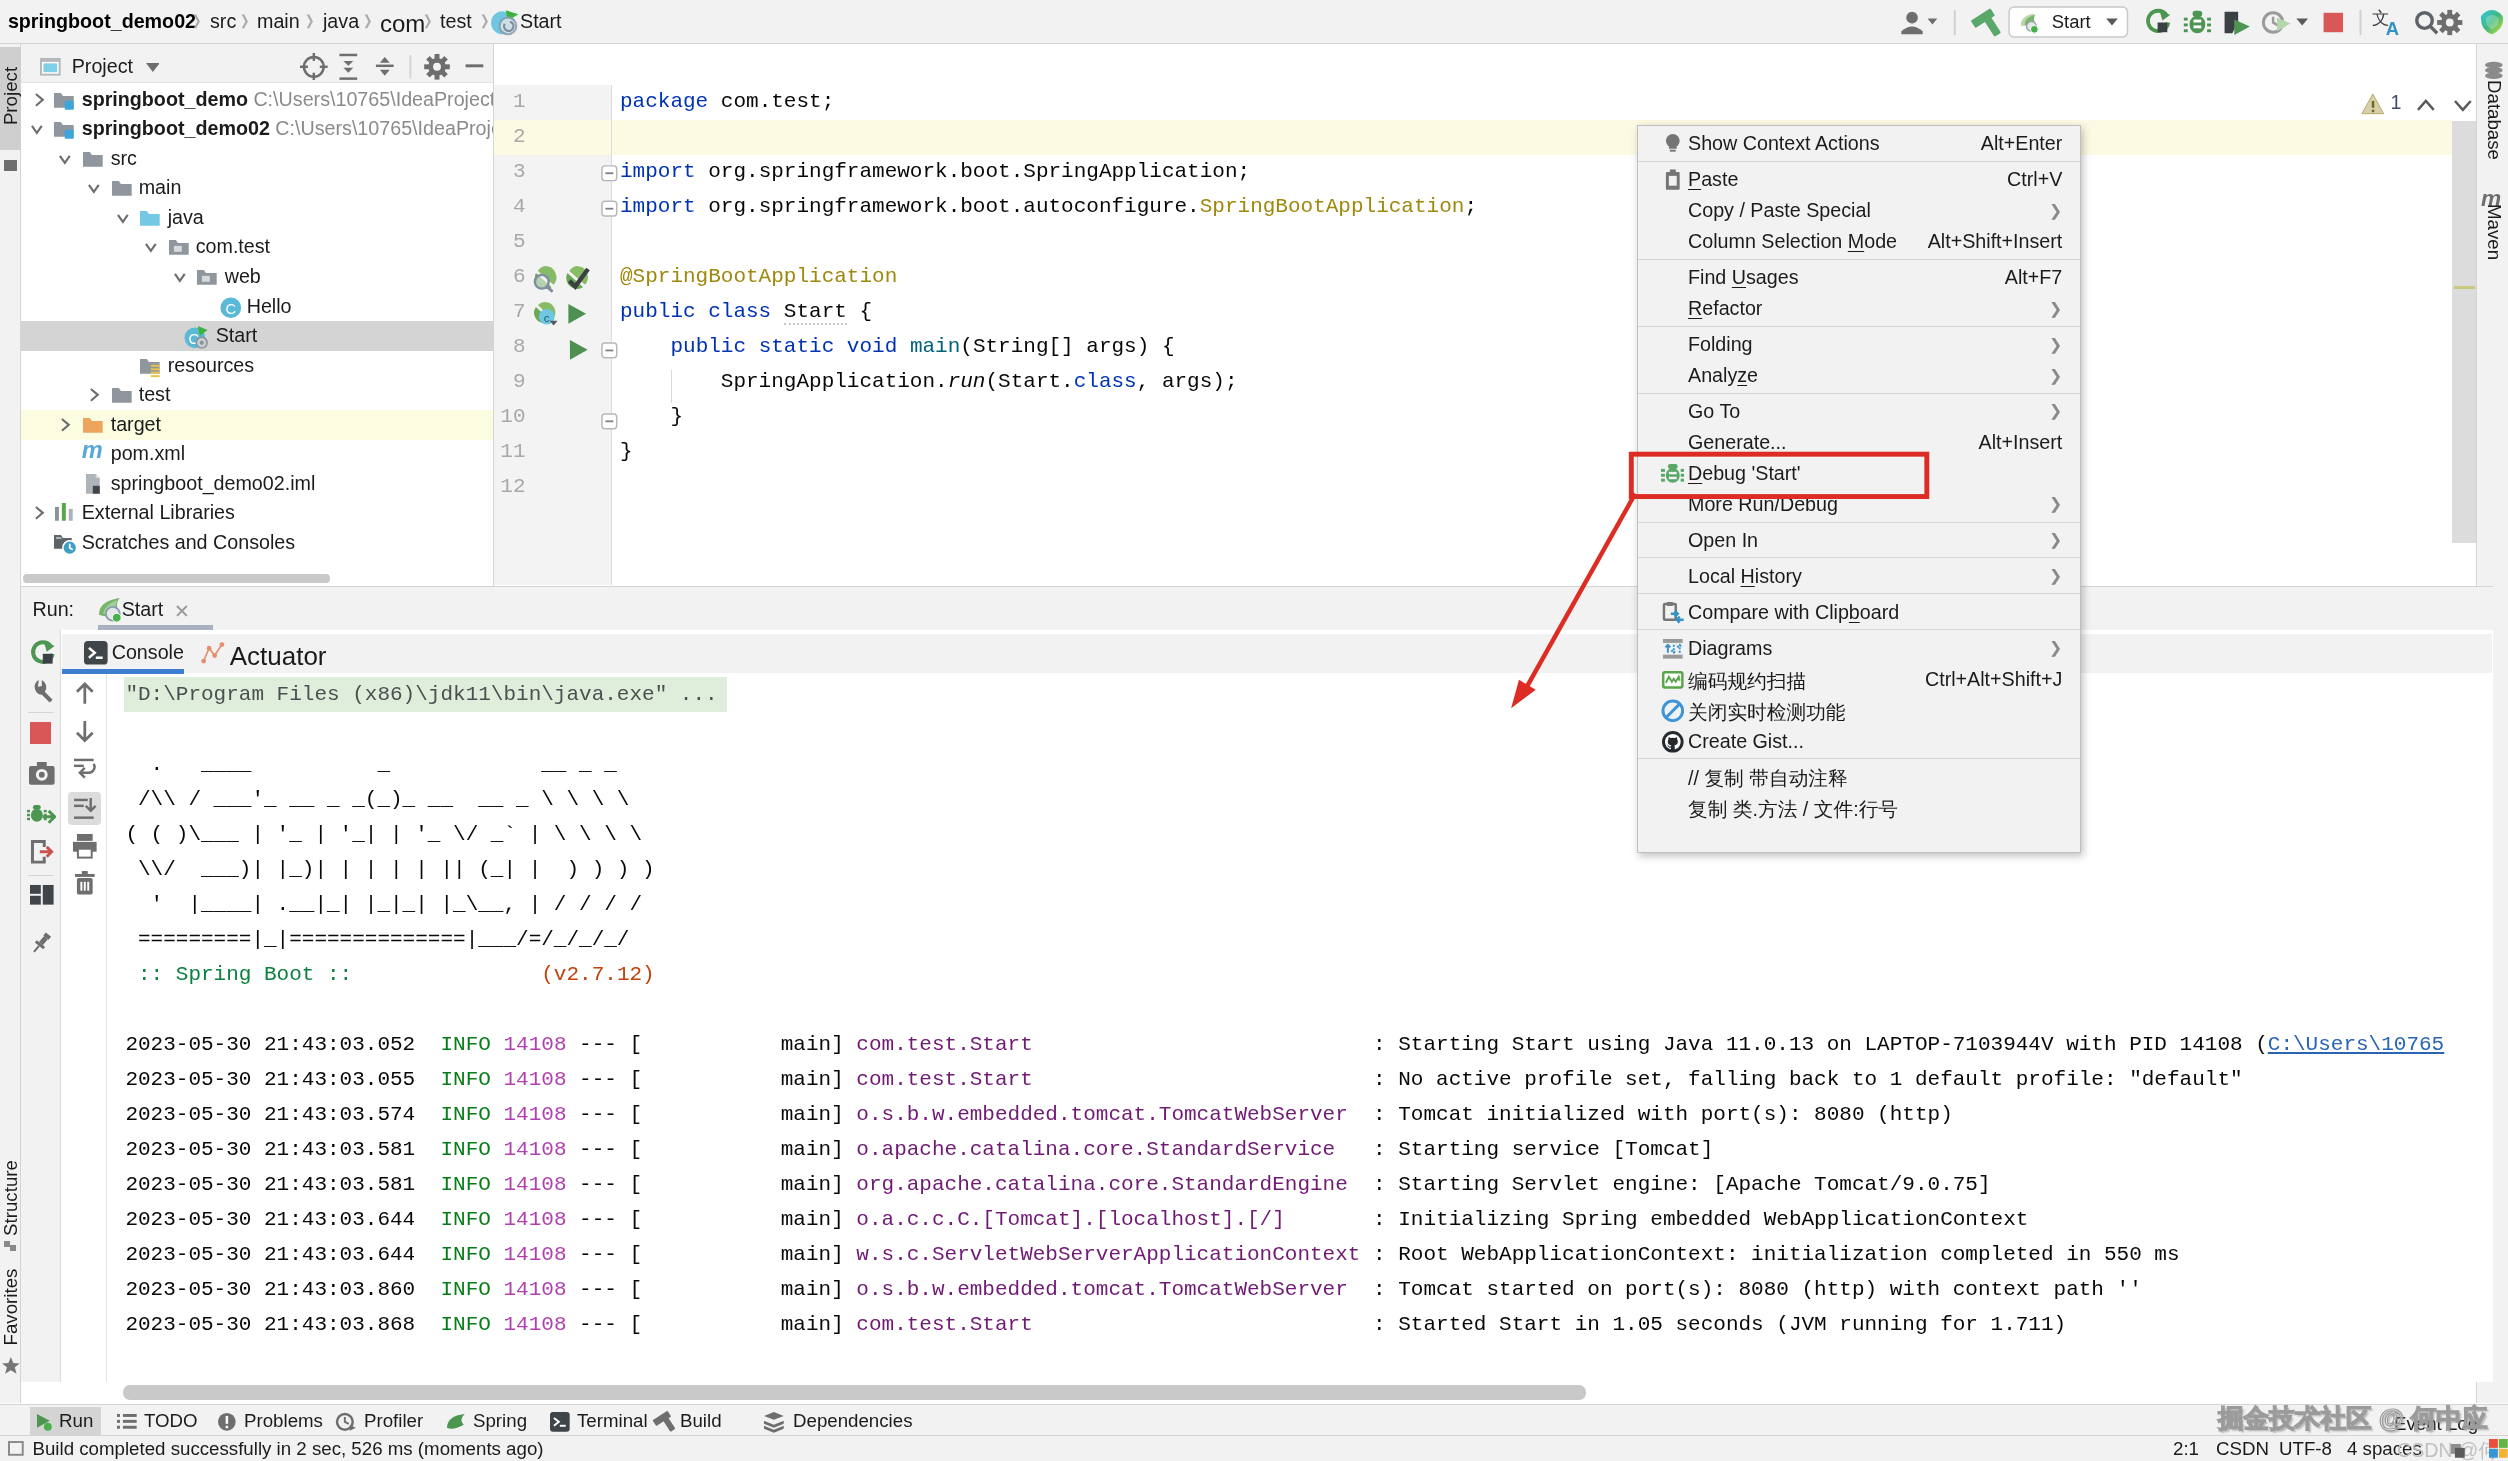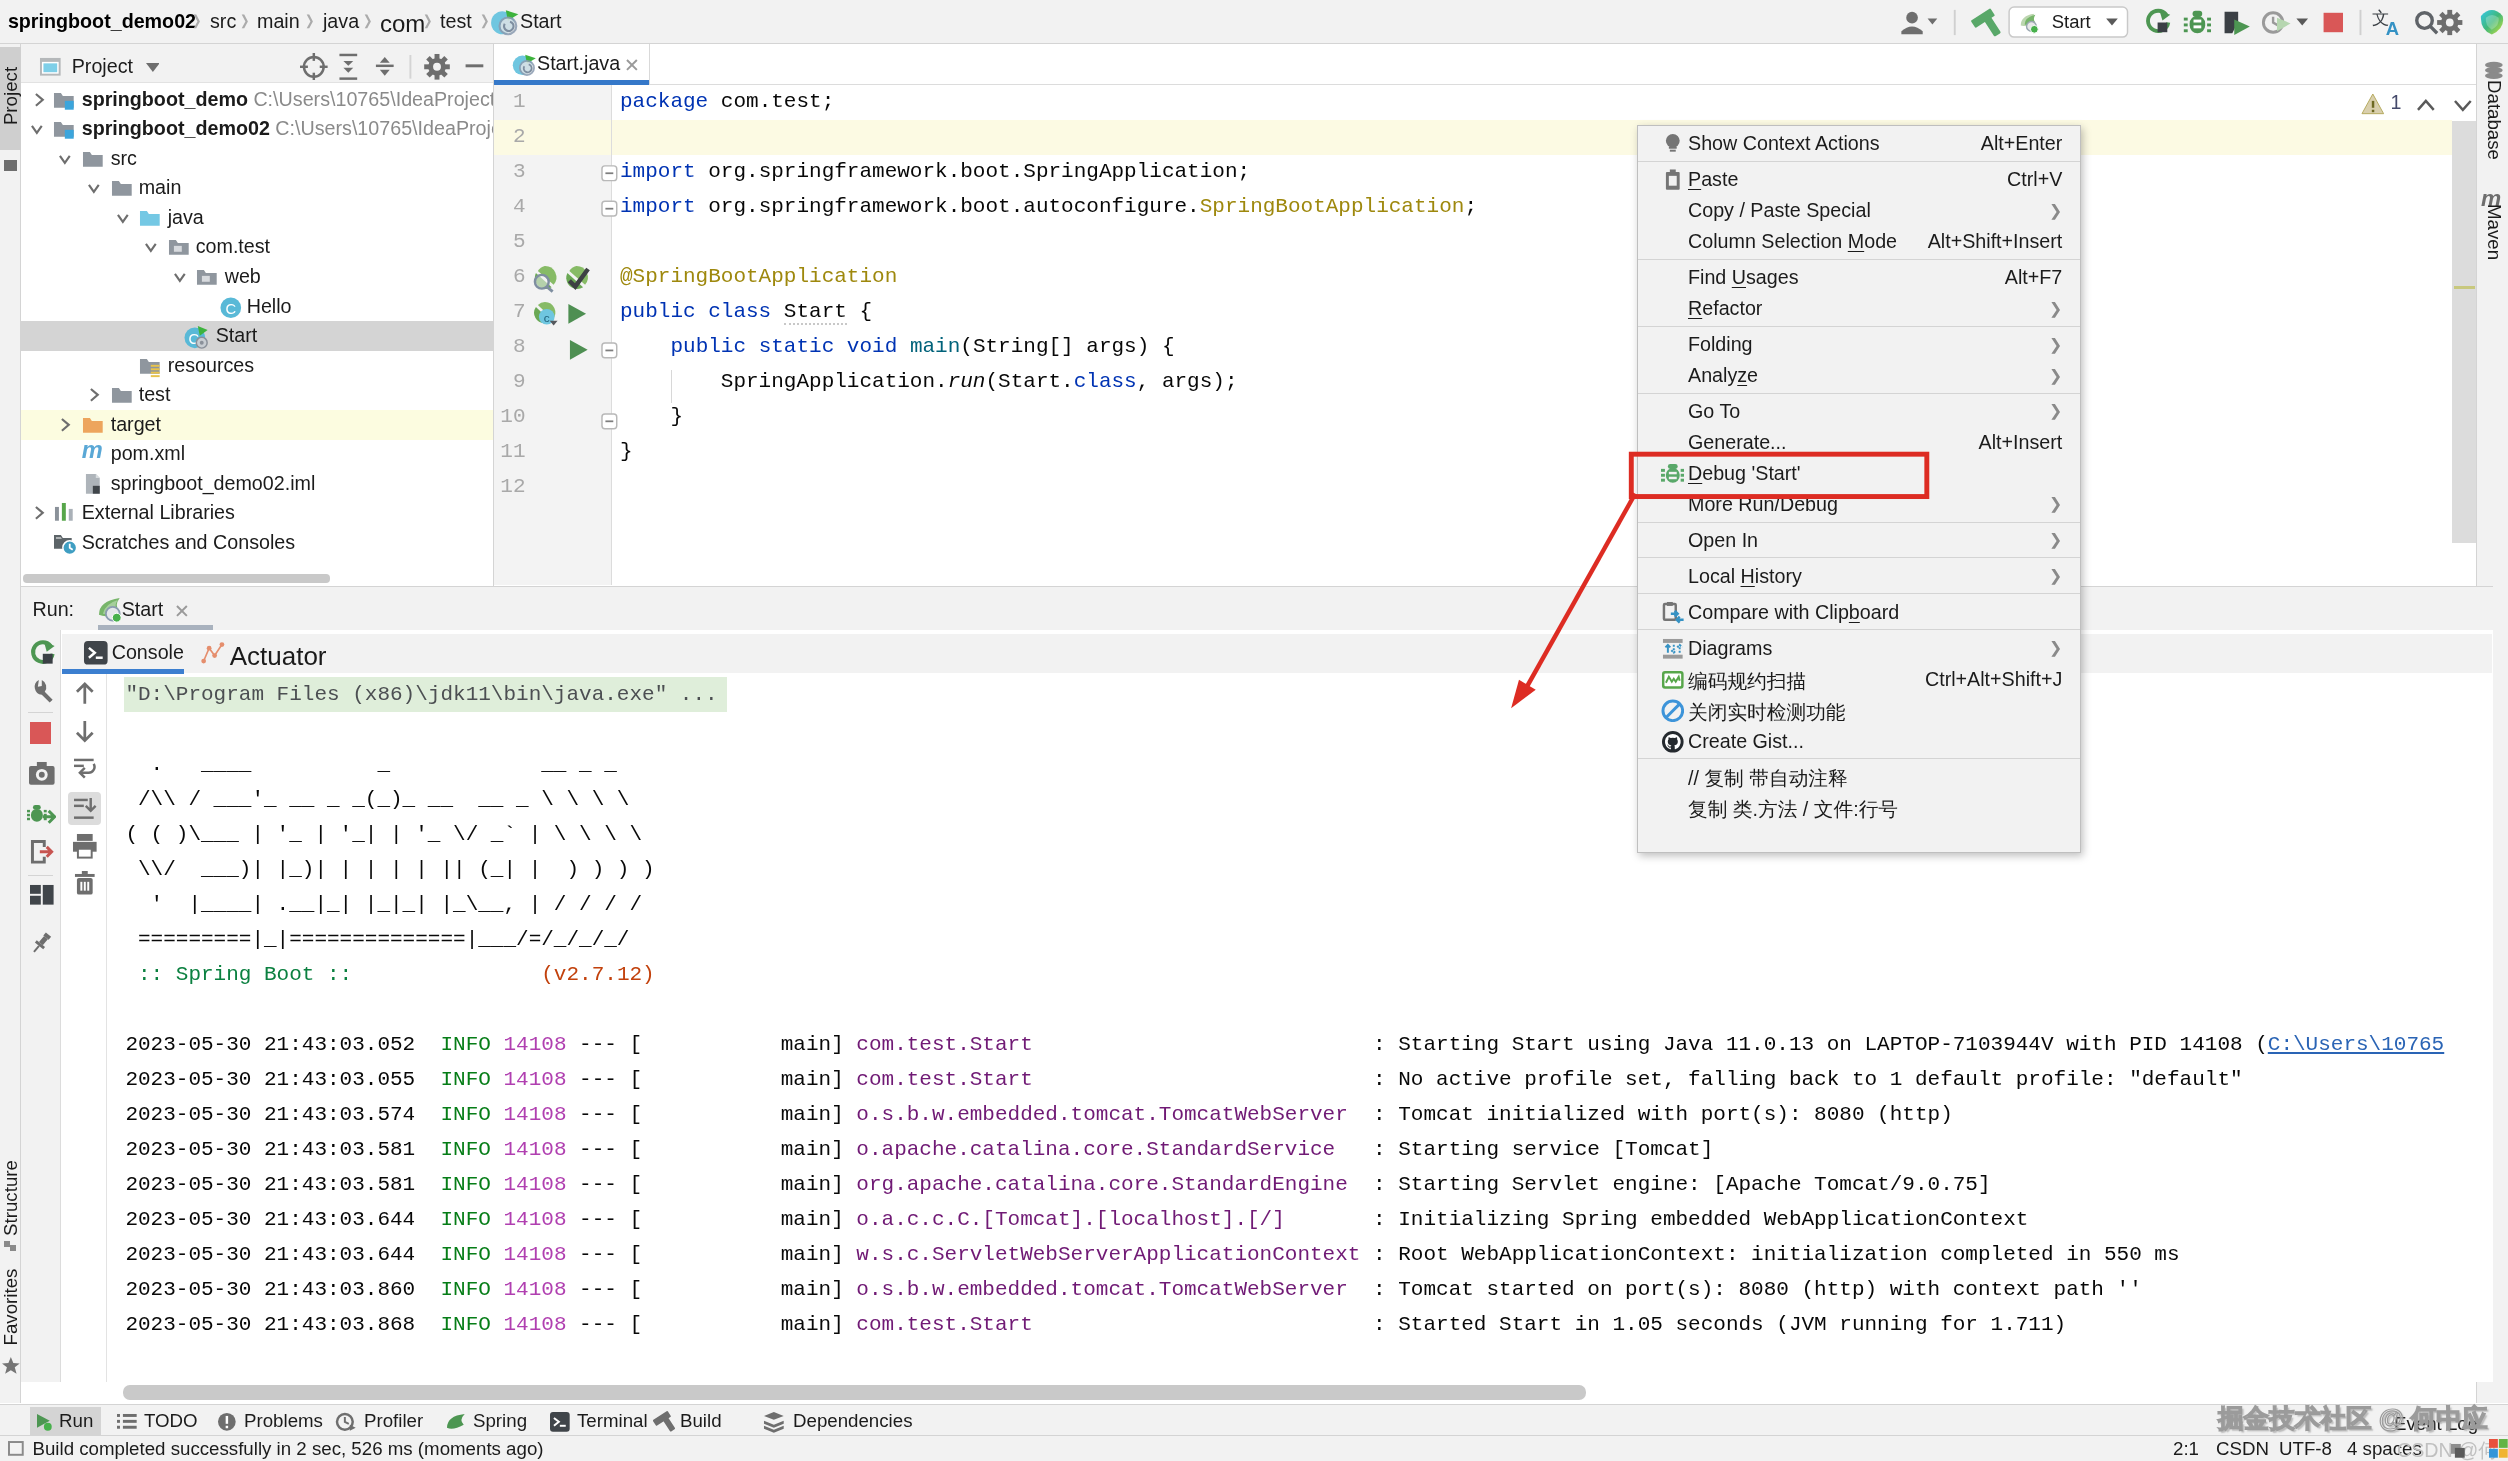--- a/index.html
+++ b/index.html
@@ -353,34 +353,20 @@
         <path d="M17 12 L17 16 L20 18" stroke="#fff" stroke-width="1.8" fill="none"></path>
       </svg>
     <div class="lbl" style="left:61px;">Scratches and Consoles</div>
   </div>
 
   <div class="abs" style="left:2px;top:530px;width:307px;height:8.9px;background:#c9c9c9;border-radius:3.9px;"></div>
 </div>
 
 <div class="abs" id="editor" style="left:493px;top:44px;width:1984px;height:542px;background:#fff;border-left:1px solid #d4d4d4;overflow:hidden;">
 
-  <div class="abs" style="left:0;top:0;width:1984px;height:41px;background:#fff;border-bottom:1px solid #dcdcdc;">
-    <svg class="abs" style="left:16.7px;top:7.9px;" width="26.6" height="26.6" viewBox="0 0 30 30">
-      <circle cx="13" cy="15" r="11" fill="#6fc6e0"></circle>
-      <path d="M16 3 L28 7 L18 13 Z" fill="#3db33d"></path>
-      <circle cx="18" cy="18" r="8" fill="#dfe3e6" opacity="0.85" stroke="#8a9bb0" stroke-width="2"></circle>
-      <path d="M15 16 a4.5 4.5 0 1 0 5 -2" fill="none" stroke="#7e8ea0" stroke-width="2"></path>
-    </svg>
-    <div class="abs" style="left:43px;top:7.9px;font-size:19.7px;color:#1b1b1b;">Start.java</div>
-    <svg class="abs" style="left:130px;top:12.8px;" width="15.8" height="15.8" viewBox="0 0 16 16">
-        <path d="M3 3 L13 13 M13 3 L3 13" stroke="#9a9a9a" stroke-width="2"></path>
-      </svg>
-    <div class="abs" style="left:0;top:36px;width:155px;height:4.9px;background:#3578c9;"></div>
-    <div class="abs" style="left:155px;top:0;width:1px;height:41px;background:#d9d9d9;"></div>
-  </div>
   <div class="abs" style="left:177px;top:326px;width:1px;height:33px;background:#d8d8d8;"></div>
 
   <div class="abs" style="left:0;top:41px;width:117px;height:500px;background:#f3f3f3;"></div>
 
   <div class="abs" style="left:0;top:76px;width:1958px;height:35px;background:#fcfae3;"></div>
 
   <div class="abs" style="left:0;top:40px;width:31.5px;text-align:right;font-family:'Liberation Mono',monospace;font-size:21px;line-height:35px;color:#a9a9a9;">
 1<br>2<br>3<br>4<br>5<br>6<br>7<br>8<br>9<br>10<br>11<br>12</div>
   <div class="abs" style="left:117px;top:41px;width:1px;height:500px;background:#dcdcdc;"></div>
 

